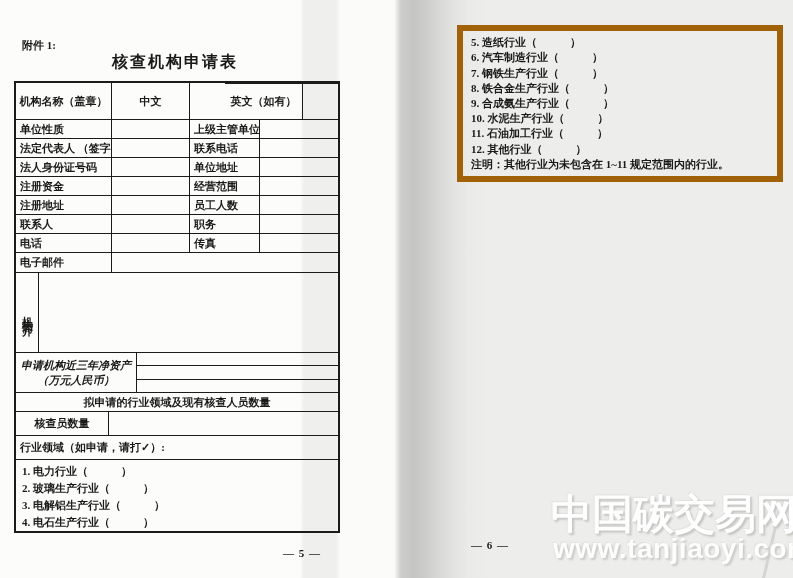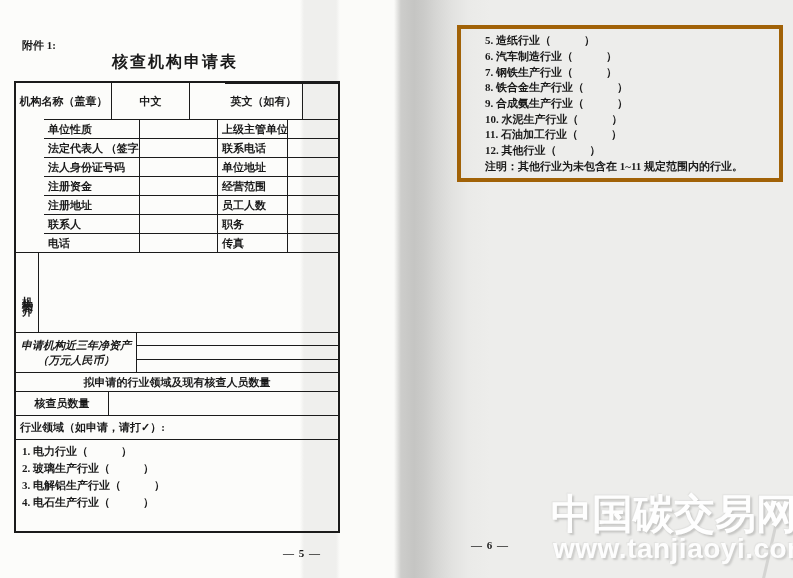--- a/index.html
+++ b/index.html
@@ -37,21 +37,21 @@
   .w-val1{width:78px;flex:none;}
   .w-label2{width:70px;flex:none;}
   .grow{flex:1;}
   
   .r-name{height:36px;}
   .name-label{justify-content:center;text-align:center;}
   .name-right{flex:1;display:flex;flex-direction:row;}
   .name-subrow{flex:1;display:flex;}
   .name-subrow + .name-subrow{border-top:1px solid #1b1b1b;}
   .cn-cell{width:78px;flex:none;justify-content:center;}
-  .r-std{height:19px;margin-left:28px;}
+  .r-std{height:19px;}
   .r-email{height:20px;}
   
   .r-profile{height:80px;}
   .profile-label{width:23px;flex:none;justify-content:center;padding:0;}
   .vtext{writing-mode:vertical-lr;text-orientation:upright;letter-spacing:3px;line-height:1;}
   
   .r-assets{height:40px;font-style:italic;}
   .assets-label{width:121px;flex:none;flex-direction:column;justify-content:center;text-align:center;line-height:1.3;}
   .assets-right{flex:1;display:flex;flex-direction:column;}
   .assets-sub{flex:1;}
@@ -63,22 +63,22 @@
   .count-label{width:93px;flex:none;justify-content:center;}
   .r-indhead{height:24px;}
   .r-items{flex:1;display:block;padding:3px 6px;}
   .item-line{line-height:17px;white-space:nowrap;}
   .pagenum{position:absolute;font-size:11px;font-weight:bold;letter-spacing:1px;}
   .pn-left{left:283px;top:547px;}
   .pn-right{left:471px;top:539px;}
   
   .rbox{
     position:absolute;left:457px;top:25px;width:326px;height:157px;
-    border:4px solid #a16207;box-sizing:border-box;
-    font-size:11px;font-weight:bold;padding:4px 24px;
+    border:6px solid #a16207;box-sizing:border-box;
+    font-size:11px;font-weight:bold;padding:4px 8px;
     display:flex;flex-direction:column;justify-content:space-around;
   }
   .rline{line-height:15px;white-space:nowrap;}
   .note-line{line-height:15px;white-space:nowrap;}
   
   .wm-title{
     position:absolute;left:551px;top:487px;
     font-family:"Liberation Sans","DejaVu Sans",sans-serif;
     font-size:41px;font-weight:bold;color:#fefefe;white-space:nowrap;
     text-shadow:2px 2px 2px #c6c6c4,-1px -1px 1px #e2e2e0,0 0 1px #d0d0ce;
@@ -156,20 +156,24 @@
     <div class="cell br w-label2">职务</div>
     <div class="cell grow"></div>
   </div>
   <div class="trow r-std">
     <div class="cell br w-label1">电话</div>
     <div class="cell br w-val1"></div>
     <div class="cell br w-label2">传真</div>
     <div class="cell grow"></div>
   </div>
 
+  <div class="trow r-email">
+    <div class="cell br w-label1">电子邮件</div>
+    <div class="cell grow"></div>
+  </div>
 
   <div class="trow r-profile">
     <div class="cell br profile-label">
       <span class="vtext">机构简介</span>
     </div>
     <div class="cell grow"></div>
   </div>
 
   <div class="trow r-assets">
     <div class="cell br assets-label">

